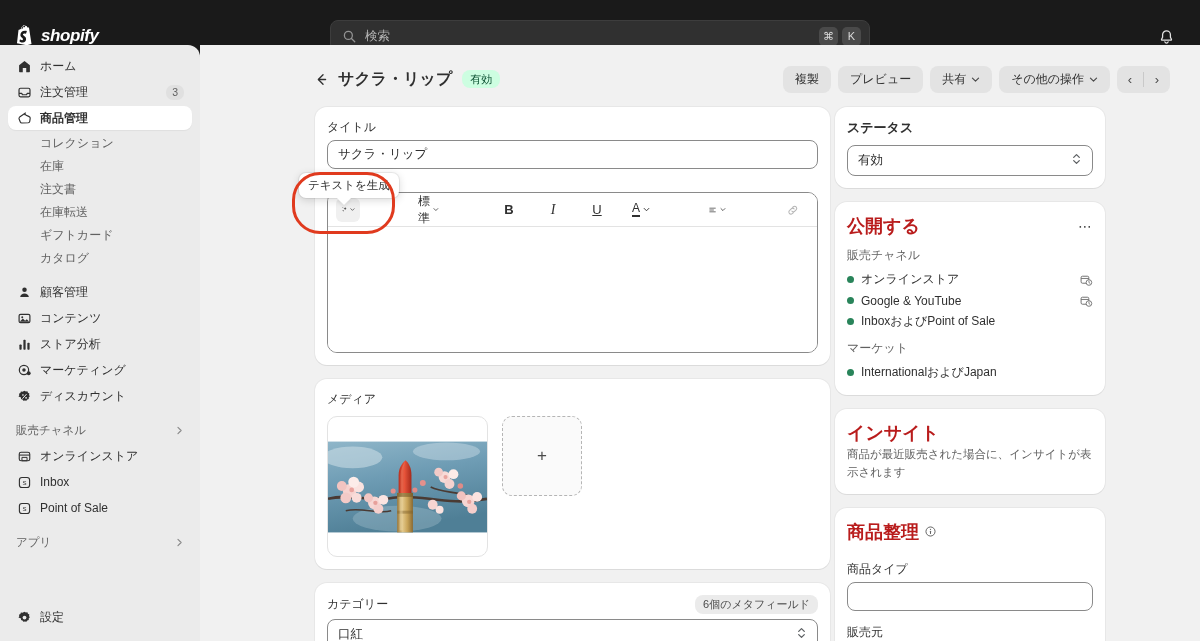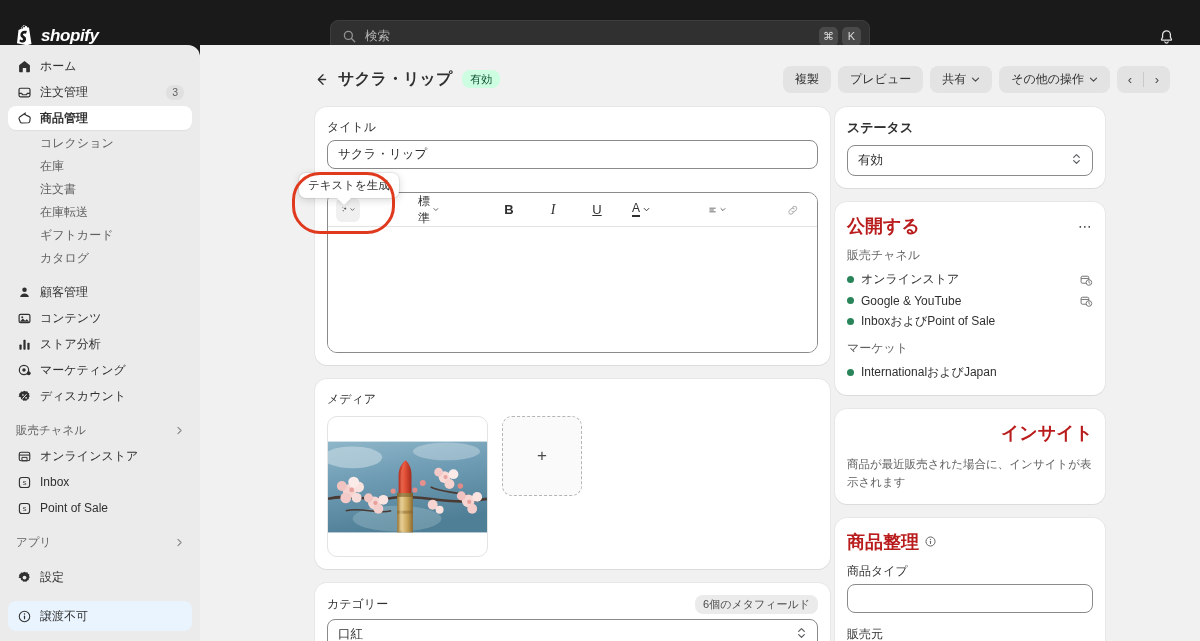--- a/index.html
+++ b/index.html
@@ -485,30 +485,20 @@
 
   <div class="sidebar-bottom">
     <div class="nav-item" style="margin-bottom:12px;">
       <span class="nav-ico">
         <svg viewBox="0 0 20 20">
           <path d="M10 2.3l1.8 1.1 2.1-.3.7 2 1.9.9-.5 2 1.1 1.8-1.5 1.5.1 2.1-2 .6-1.2 1.7-2-.5-2 .5-1.2-1.7-2-.6.1-2.1L2 10l1.1-1.8-.5-2 1.9-.9.7-2 2.1.3z" fill="#303030"></path>
           <circle cx="10" cy="10" r="2.5" fill="#ebebeb"></circle>
         </svg>
       </span>
       <span class="nav-label">設定</span>
-    </div>
-    <div class="transfer-row">
-      <span class="nav-ico">
-        <svg viewBox="0 0 20 20">
-          <circle cx="10" cy="10" r="7" fill="none" stroke="#303030" stroke-width="1.4"></circle>
-          <circle cx="10" cy="6.7" r="0.95" fill="#303030"></circle>
-          <rect x="9.2" y="8.7" width="1.6" height="5" rx=".8" fill="#303030"></rect>
-        </svg>
-      </span>
-      <span>譲渡不可</span>
     </div>
   </div>
 </div>
 
 <div class="main">
 
   <div class="page-head">
     <div class="back-btn">
       <svg width="17" height="17" viewBox="0 0 20 20">
         <path d="M11.8 4.5 6.3 10l5.5 5.5" fill="none" stroke="#303030" stroke-width="1.6" stroke-linecap="round" stroke-linejoin="round"></path>
@@ -774,26 +764,26 @@
       </div>
 
       <div class="sub-label">マーケット</div>
       <div class="chan-row">
         <span class="dot-green"></span>
         <span>InternationalおよびJapan</span>
       </div>
     </div>
 
     <div class="card">
-      <div class="card-title" style="margin-bottom:10px;text-align:right;">インサイト</div>
+      <div class="card-title" style="margin-bottom:0;">インサイト</div>
       <div class="body-text">商品が最近販売された場合に、インサイトが表示されます</div>
     </div>
 
     <div class="card">
-      <div style="display:flex;align-items:center;margin-bottom:9px;">
+      <div style="display:flex;align-items:center;margin-bottom:17px;">
         <span class="card-title">商品整理</span>
         <svg class="info-ico" viewBox="0 0 20 20">
           <circle cx="10" cy="10" r="7" fill="none" stroke="#616161" stroke-width="1.5"></circle>
           <circle cx="10" cy="6.6" r="1" fill="#616161"></circle>
           <rect x="9.2" y="8.7" width="1.6" height="5" rx=".8" fill="#616161"></rect>
         </svg>
       </div>
       <div class="fld-label">商品タイプ</div>
       <div class="input empty" style="margin-bottom:13px;"></div>
       <div class="fld-label">販売元</div>

